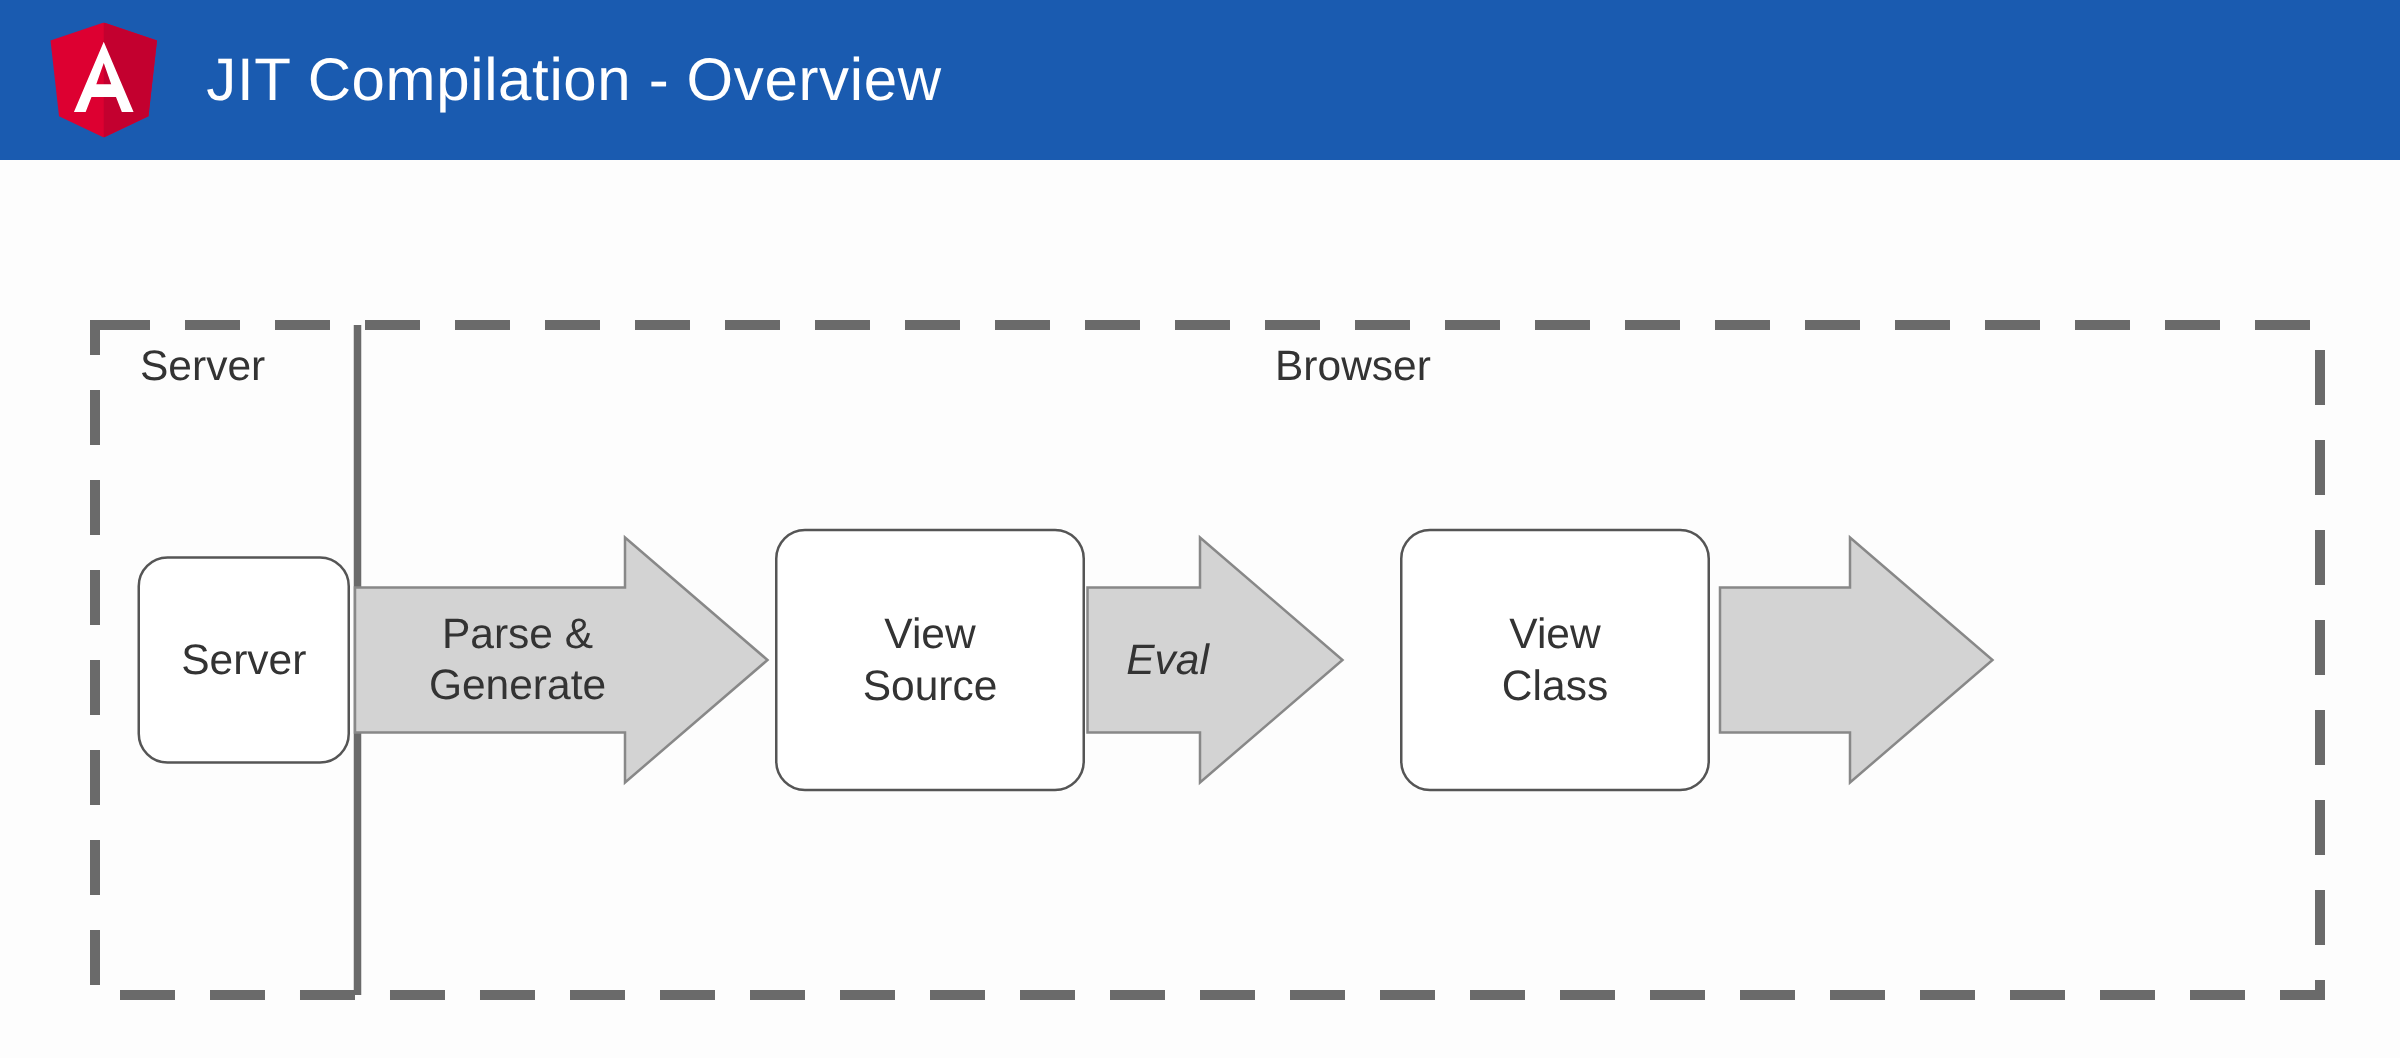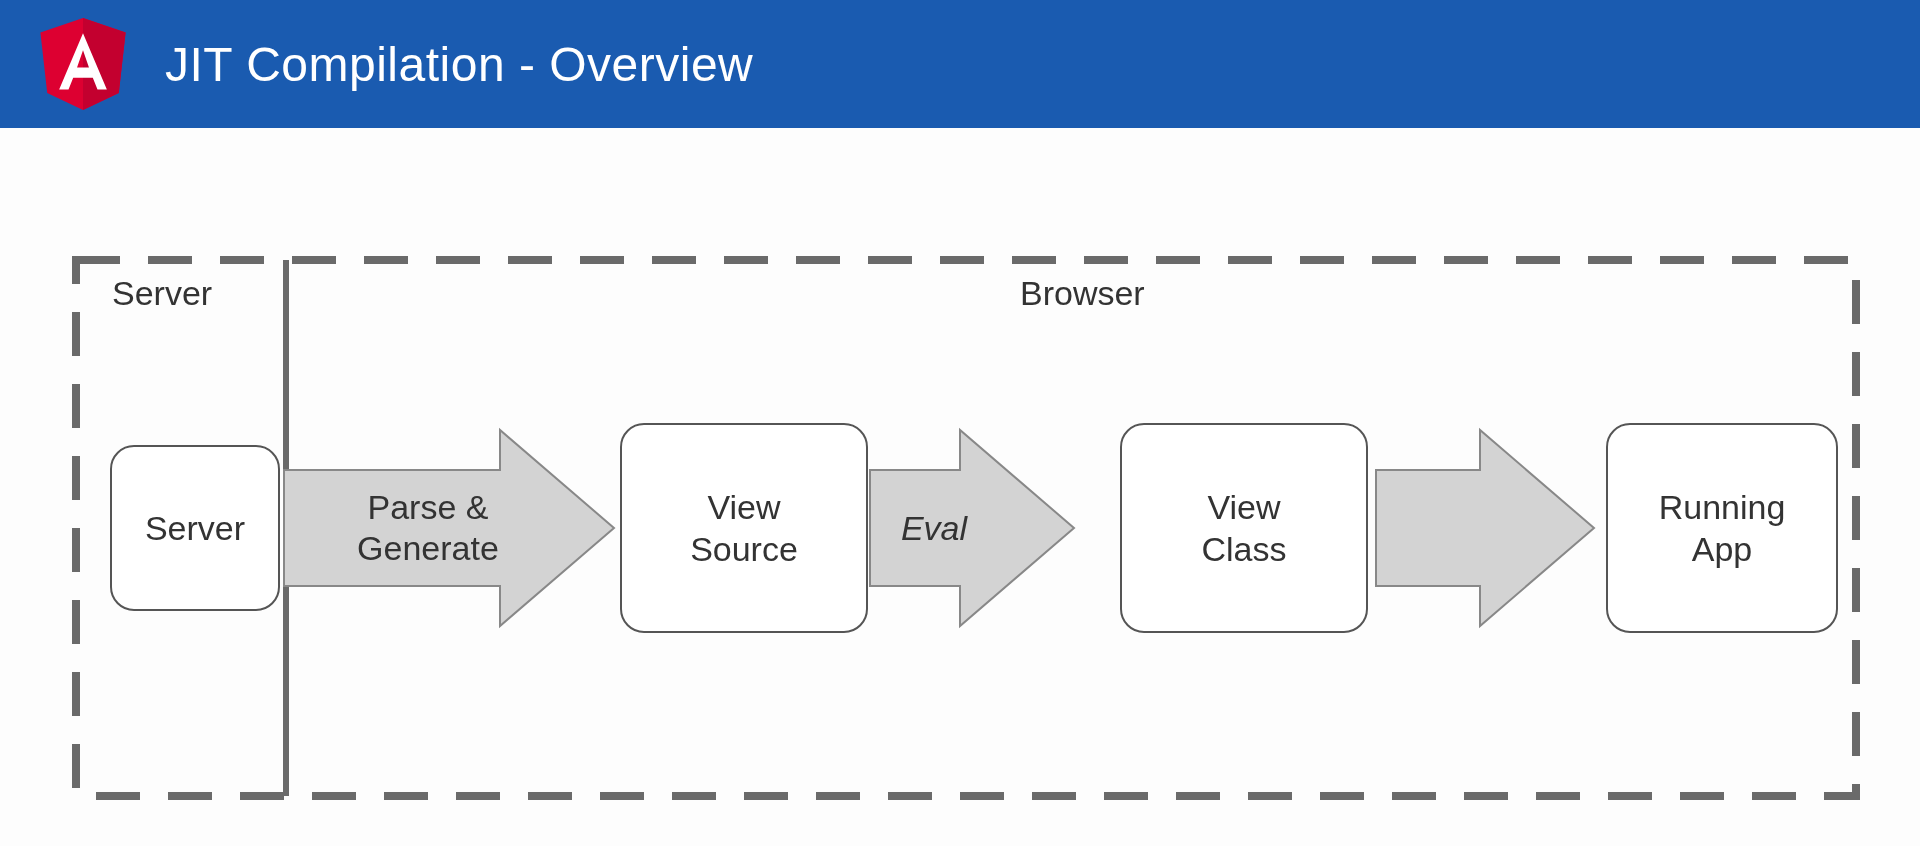--- a/index.html
+++ b/index.html
@@ -123,22 +123,19 @@
   </div>
 
   <div class="box" style="left:620px; top:275px; width:248px; height:210px;">
     <span>View<br>Source</span>
   </div>
 
   <div class="box" style="left:1120px; top:275px; width:248px; height:210px;">
     <span>View<br>Class</span>
   </div>
 
-  <div class="box" style="left:1606px; top:275px; width:232px; height:210px;">
-    <span>Running<br>App</span>
-  </div>
 
-  <div class="arrow-label" style="left:328px; top:332px; width:200px; height:96px;">Parse &amp;<br>Generate</div>
+  <div class="arrow-label" style="left:314px; top:332px; width:200px; height:96px;">Parse &amp;<br>Generate</div>
 
   <div class="arrow-label" style="left:884px; top:356px; width:100px; height:48px;font-style:italic;">Eval</div>
 
 
 </div>
 
 </body></html>

